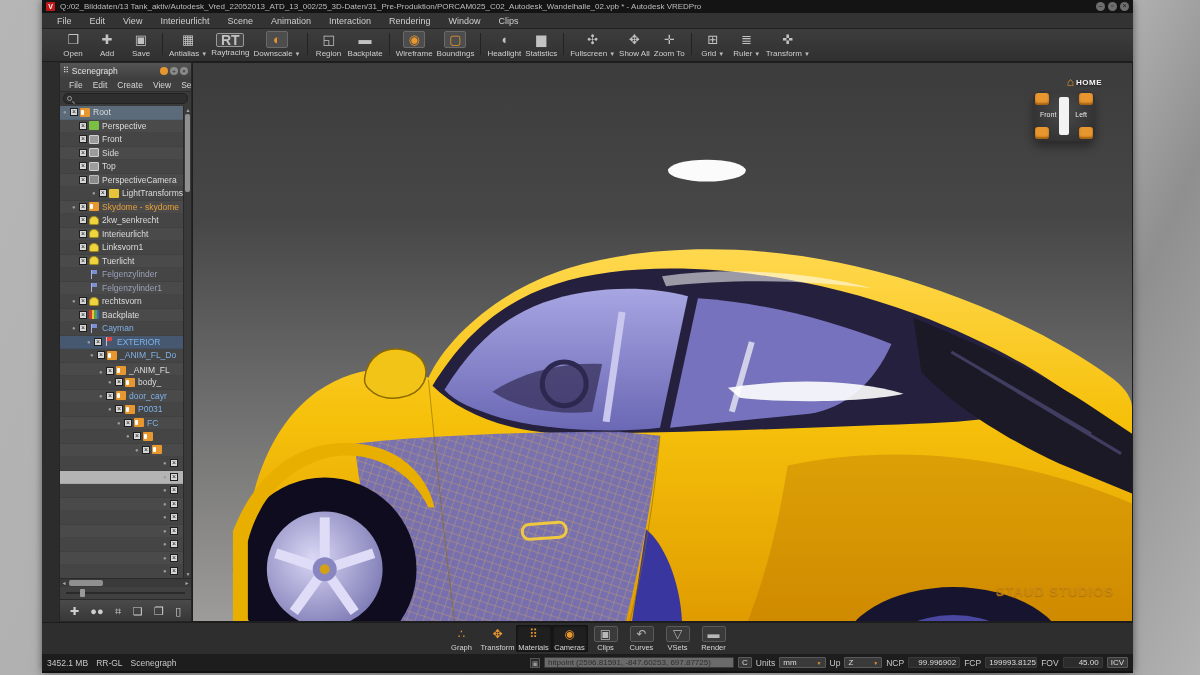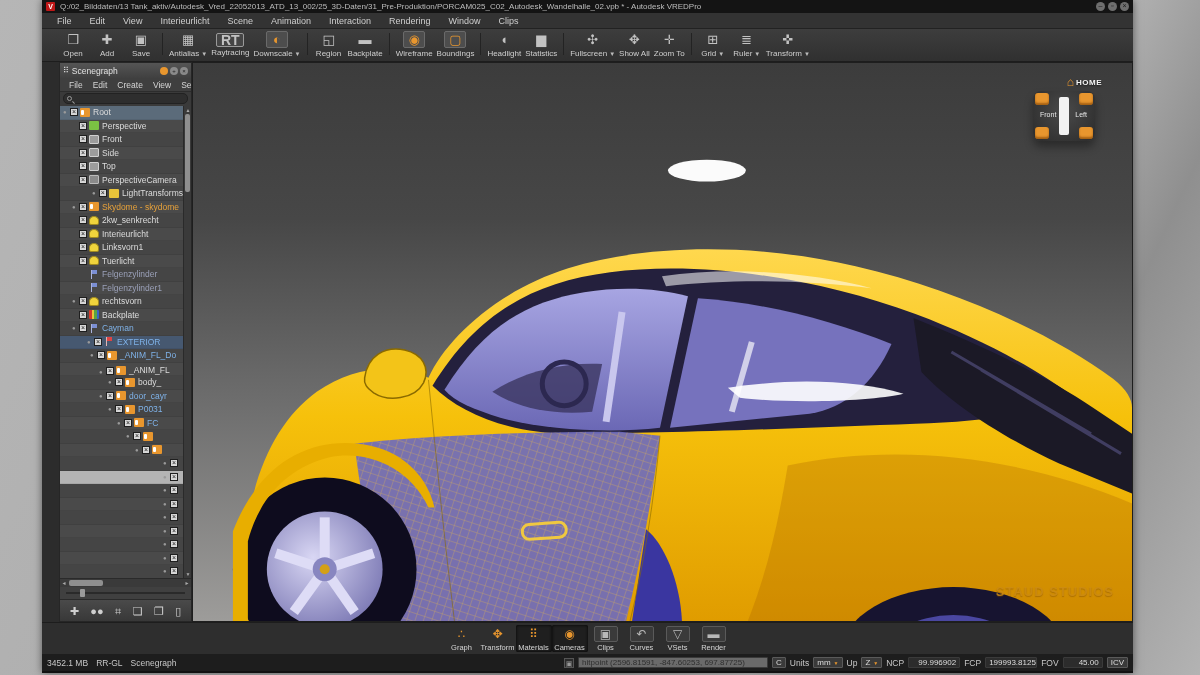--- a/index.html
+++ b/index.html
@@ -124,21 +124,21 @@
 
   
   .statusbar { position:absolute; left:0; right:0; top:654px; height:17px; background:#1d1d1d; display:flex; align-items:center; padding:0 5px; color:#c8c8c8; font-size:8.5px; }
   .sb-left { display:flex; gap:8px; }
   .sb-right { margin-left:auto; display:flex; align-items:center; gap:4px; }
   .sb-iconbox { width:10px; height:10px; border:1px solid #555; background:#2a2a2a; color:#999; font-size:7px; line-height:9px; text-align:center; }
   .sb-field { background:#6a6a6a; border:1px solid #3a3a3a; color:#2e2e2e; height:11px; line-height:10px; padding:0 3px; font-size:8px; border-radius:1px; }
   .sb-field.dark { background:#2c2c2c; color:#ddd; text-align:right; }
   .sb-hit { width:190px; overflow:hidden; white-space:nowrap; }
   .sb-btn { background:#3a3a3a; border:1px solid #5a5a5a; color:#ddd; height:11px; line-height:10px; padding:0 3px; font-size:8px; border-radius:1px; }
-  .sb-dd { background:#3a3a3a; border:1px solid #5a5a5a; color:#ddd; height:11px; line-height:10px; padding:0 3px; font-size:8px; display:flex; align-items:center; gap:3px; border-radius:1px; }
+  .sb-dd { background:#3a3a3a; border:1px solid #5a5a5a; color:#ddd; height:11px; line-height:10px; padding:0 3px; font-size:8px; display:flex; align-items:center; gap:20px; border-radius:1px; }
   .sb-dd .arr { font-size:5px; color:#e8962e; }
   .sb-num { width:52px; }
   .bottom-edge { position:absolute; left:0; right:0; bottom:0; height:2px; background:#111; }
 </style>
 </head>
 <body>
 
 <div class="app">
 
   <div class="titlebar">

